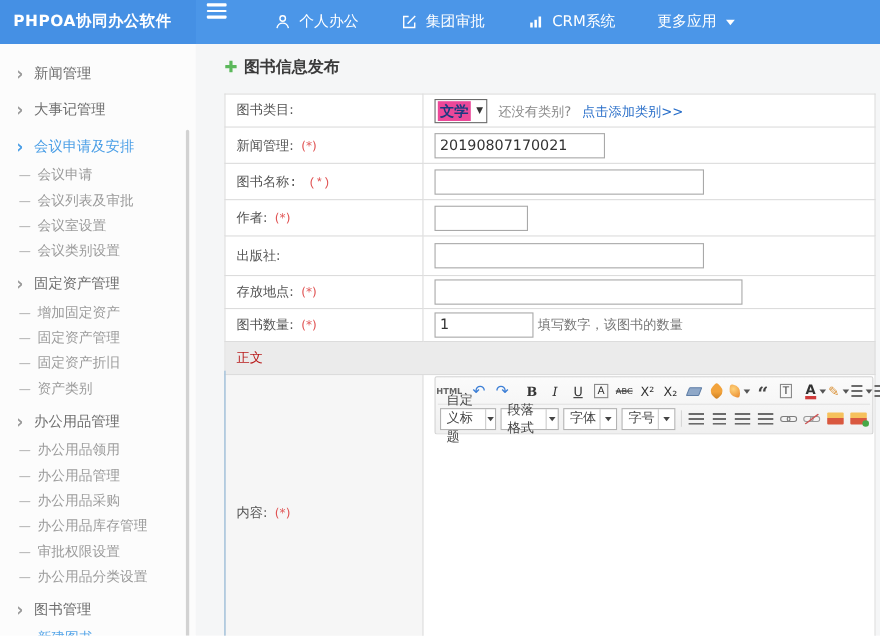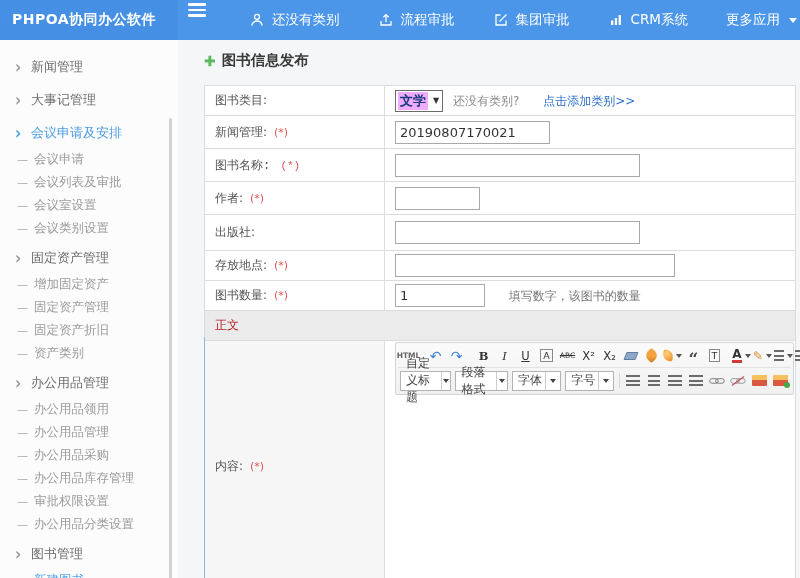--- a/index.html
+++ b/index.html
@@ -34,31 +34,31 @@
   .page-title { position:absolute; left:26px; top:11px; display:flex; align-items:center; gap:6px; }
   .plus-icon { color:#5cb85c; font-size:14px; font-weight:bold; text-shadow:0 1px 0 #cfe9cf; }
   .title-text { font-size:14.5px; font-weight:bold; color:#3a3a3a; }
 
   table.form { position:absolute; left:26px; top:45px; width:592px; border-collapse:collapse; background:#fff; table-layout:fixed; }
   table.form td { border:1px solid #dcdcdc; font-size:12px; color:#555; vertical-align:middle;padding-left:10px; }
   td.lbl { width:180px; padding-left:10px; background:#fff; }
   td.fld { padding-left:4px; }
   .req { color:#e05252; margin-left:3px; font-size:11px; }
   .txt { border:1px solid #a9a9a9; height:23px; font-size:13px; padding:0 4px; color:#333; background:#fff; font-family:inherit; }
-  .hint { color:#777; font-size:12px; margin-left:20px; }
+  .hint { color:#777; font-size:12px; margin-left:0; }
   tr.section td { background:#ebebeb; height:30px; padding-left:10px; color:#b91c1c; }
   td.content-lbl { background:#f6f6f6; }
   .blue-edge { position:absolute; left:26px; top:297px; width:1px; height:241px; background:#8fb8da; z-index:3; }
 
   
   .cat-select { display:inline-flex; align-items:center; border:1px solid #6b6b6b; background:#fff; padding:1px 3px 1px 2px; gap:5px; cursor:pointer; }
-  .cat-select .selval { background:#f0abfc; color:#1c3a80; font-size:13px; font-weight:bold; padding:0 2px; }
+  .cat-select .selval { background:#ec4899; color:#1c3a80; font-size:13px; font-weight:bold; padding:0 2px; }
   .cat-select .selarrow { font-size:8px; color:#333; }
   .grey-note { color:#8a8a8a; margin-left:6px; }
-  .add-link { color:#2a6fc9; margin-left:20px; cursor:pointer; text-decoration:none; }
+  .add-link { color:#2a6fc9; margin-left:6px; cursor:pointer; text-decoration:none; }
 
   
   td.editor-cell { padding:1px; vertical-align:top; background:#fff; }
   .ed-toolbar { border:1px solid #d4d4d4; background:linear-gradient(#fbfbfb,#f0f0f0); border-radius:2px; padding:1px 2px; }
   .ed-row { display:flex; align-items:center; height:23px; }
   .ed-row2 { border-top:1px solid #e2e2e2; height:26px; }
   .tbtn { display:inline-flex; align-items:center; justify-content:center; min-width:19px; height:19px; margin:0 1px; font-size:11.5px; color:#333; cursor:pointer; border-radius:2px; }
   .tdiv { width:1px; height:15px; background:#d7d7d7; margin:0 3px; }
   .html-btn { font-size:7.5px; font-weight:bold; color:#666; }
   .c-blue { color:#3d7fd6; font-size:14px; }
@@ -96,33 +96,23 @@
       <i></i>
     </span>
 
   <div class="nav-item">
     <span>
       <svg width="16" height="16" viewBox="0 0 16 16" fill="none" stroke="#fff" stroke-width="1.3">
         <circle cx="8" cy="4.8" r="2.5"></circle>
           <path d="M2.8 13.6c.6-3.1 2.6-4.6 5.2-4.6s4.6 1.5 5.2 4.6"></path>
       </svg>
     </span>
-    <span>还没有类别</span>
-  </div>
-
-  <div class="nav-item">
-    <span>
-      <svg width="16" height="16" viewBox="0 0 16 16" fill="none" stroke="#fff" stroke-width="1.3">
-        <path d="M8 10V3"></path>
-          <path d="M5.4 5.2L8 2.6l2.6 2.6"></path>
-          <path d="M3 9v4h10V9"></path>
-      </svg>
-    </span>
-    <span>流程审批</span>
-  </div>
+    <span>个人办公</span>
+  </div>
+
 
   <div class="nav-item">
     <span>
       <svg width="16" height="16" viewBox="0 0 16 16" fill="none" stroke="#fff" stroke-width="1.3">
         <path d="M13 8.5V13H3V3h4.5"></path>
           <path d="M6.5 9.5L13.5 2.5"></path>
       </svg>
     </span>
     <span>集团审批</span>
   </div>

